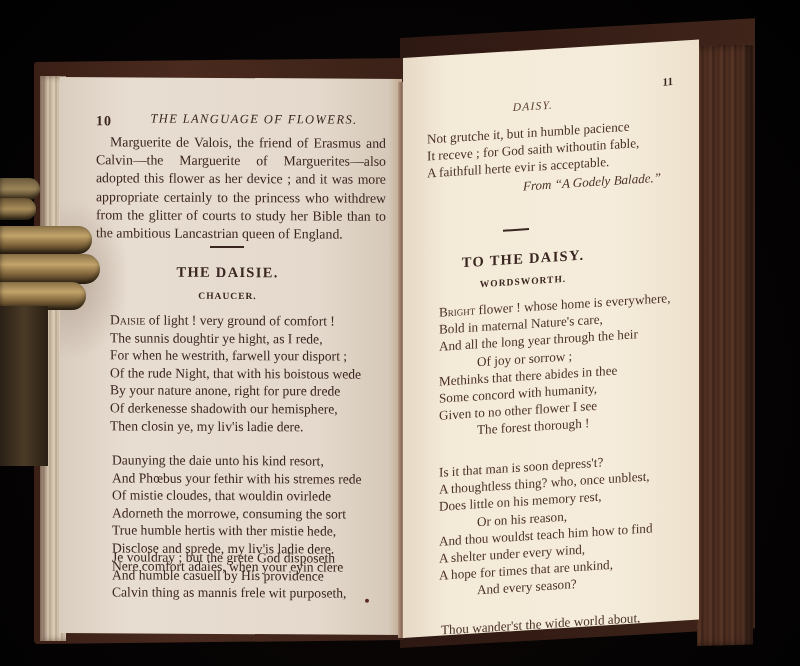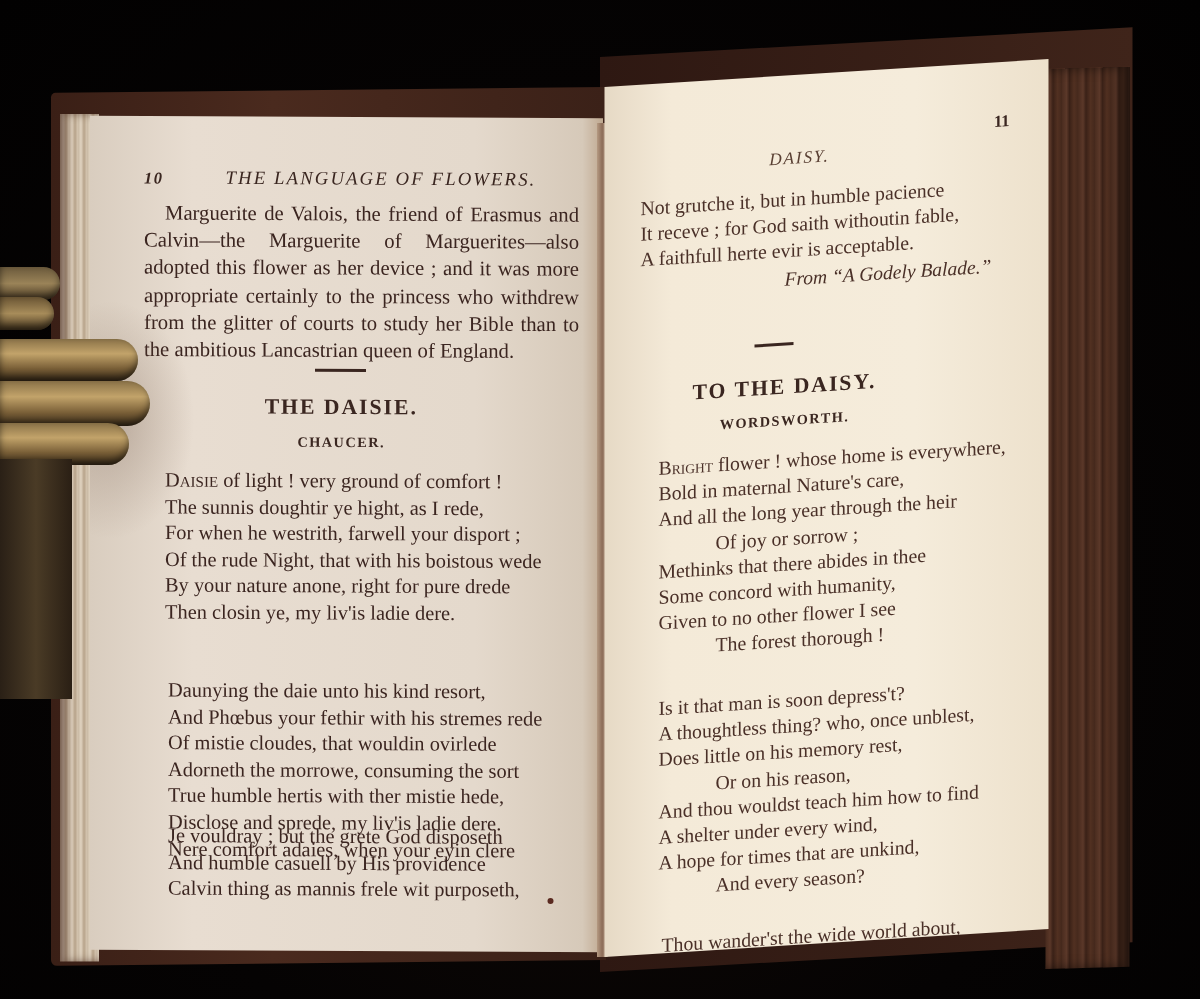--- a/index.html
+++ b/index.html
@@ -47,21 +47,21 @@
   .page-right {
     left:403px; top:58px; width:296px; height:580px;
     background:linear-gradient(90deg,#e6d9c5 0%,#f4ead8 15%,#f5ecdb 70%,#ede1cc 100%);
     transform:skewY(-3.6deg); transform-origin:left top;
   }
   .gutter {
     position:absolute; left:398px; top:82px; width:7px; height:556px;
     background:linear-gradient(90deg,#b59a82,#8c6c58,#c9b39c);
   }
 
-  .page-left .pnum { position:absolute; left:36px; top:36px; font-size:11px; font-weight:bold; letter-spacing:1px;font-style:italic; }
+  .page-left .pnum { position:absolute; left:36px; top:36px; font-size:14px; font-weight:bold; letter-spacing:1px; }
   .page-left .running-head { position:absolute; left:64px; top:34px; width:260px; text-align:center; font-style:italic; font-size:12.5px; letter-spacing:1.4px; }
   .prose { position:absolute; left:36px; top:56px; width:290px; font-size:13.8px; line-height:18.2px; text-align:justify; text-indent:14px; color:#3b2520; }
   .rule { position:absolute; height:2px; background:#3a2620; }
   .poem-title { position:absolute; font-size:14.5px; letter-spacing:1.3px; font-weight:bold; text-align:center; }
   .poem-author { position:absolute; font-size:9.5px; letter-spacing:1px; font-weight:bold; text-align:center; }
   .stanza { position:absolute; font-size:13.6px; line-height:17.6px; color:#3b2520; white-space:nowrap; }
   .stanza .line { display:block; }
   .indent { padding-left:38px; }
   .sc { font-variant:small-caps; }
   .it { }
@@ -102,20 +102,21 @@
 
   <div class="poem-title" style="left:0;top:186px;width:335px;">THE DAISIE.</div>
   <div class="poem-author" style="left:0;top:213px;width:335px;">CHAUCER.</div>
 
   <div class="stanza" style="left:50px;top:234px;">
     <span class="line"><span class="sc">Daisie</span><span> of light ! very ground of comfort !</span></span>
     <span class="line">The sunnis doughtir ye hight, as I rede,</span>
     <span class="line">For when he westrith, farwell your disport ;</span>
     <span class="line">Of the rude Night, that with his boistous wede</span>
     <span class="line">By your nature anone, right for pure drede</span>
+    <span class="line">Of derkenesse shadowith our hemisphere,</span>
     <span class="line">Then closin ye, my liv'is ladie dere.</span>
   </div>
 
   <div class="stanza" style="left:52px;top:374px;">
     <span class="line">Daunying the daie unto his kind resort,</span>
     <span class="line">And Phœbus your fethir with his stremes rede</span>
     <span class="line">Of mistie cloudes, that wouldin ovirlede</span>
     <span class="line">Adorneth the morrowe, consuming the sort</span>
     <span class="line">True humble hertis with ther mistie hede,</span>
     <span class="line">Disclose and sprede, my liv'is ladie dere.</span>

